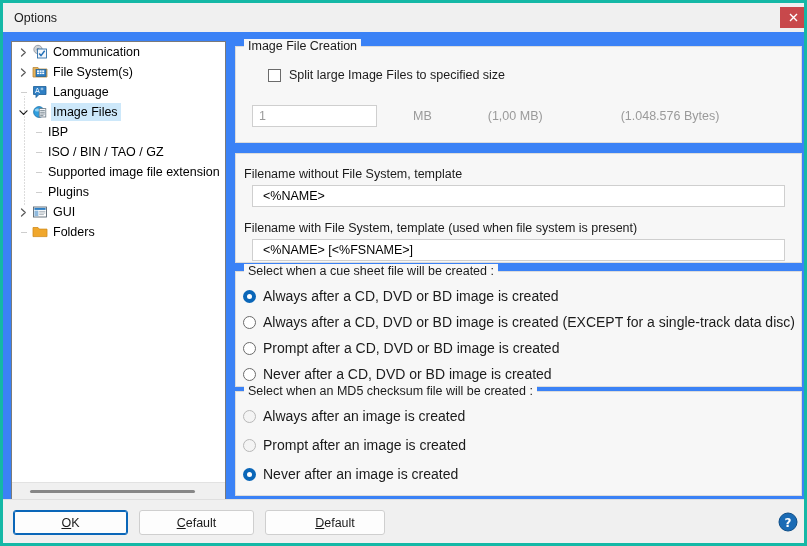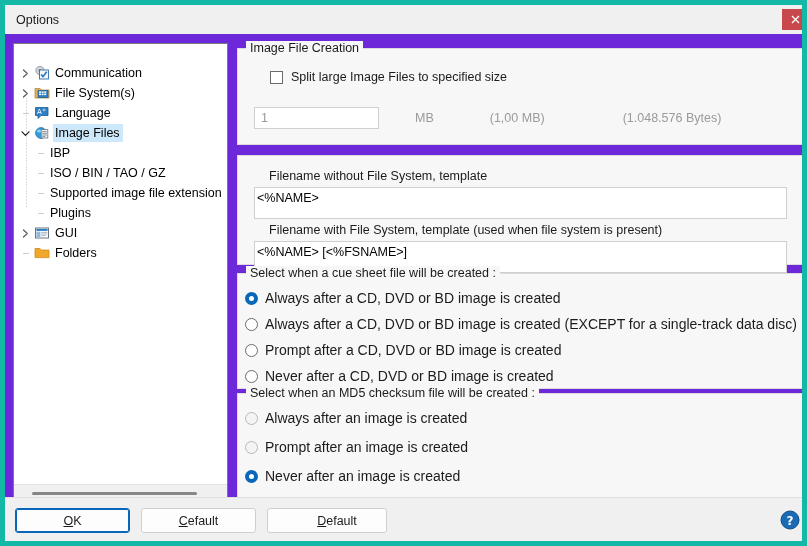--- a/index.html
+++ b/index.html
@@ -9,22 +9,22 @@
     overflow: hidden;
     font-family: "Liberation Sans", sans-serif;
     font-size: 12px;
     color: #000000;
     background: #f0f0f0;
   }
 
   #app {
     position: relative;
     width: 807px; height: 546px;
-    background: #6d28d9;
-    border: 5px solid #14b8a6;
+    background: #3b82f6;
+    border: 3px solid #14b8a6;
     overflow: hidden;
   }
 
   
   .titlebar {
     position: absolute; left: 0; top: 0;
     width: 807px; height: 29px;
     background: #f0f0f0;
     display: flex; align-items: center;
   }
@@ -47,21 +47,21 @@
     position: absolute;
     left: 8px; top: 38px;
     width: 215px; height: 459px;
     background: #ffffff;
     border: 1px solid #7a7a7a;
     overflow: hidden;
   }
   .tree-inner {
     position: absolute; left:0; top:0; right:0; bottom: 17px;
     overflow: hidden;
-    padding-top: 19px;
+    padding-top: 0;
   }
   .tnode {
     position: relative;
     height: 20px;
     display: flex; align-items: center;
     white-space: nowrap;
     cursor: default;
     padding-left: 4px;
   }
   .expander {
@@ -175,35 +175,35 @@
   }
   .muted { color: #9a9a9a; font-size: 12.5px; white-space: nowrap; }
   .mb-unit { margin-left: 36px; }
   .mb-paren { margin-left: 56px; }
   .mb-bytes { margin-left: 78px; }
 
   
   #gb-filename { left: 0; top: 112px; width: 567px; height: 110px; }
   .fn-label {
     position: absolute;
-    left: 31px;
+    left: 8px;
     font-size: 12.5px;
     color: #1b1b1b;
     white-space: nowrap;
   }
   .fn-input {
     position: absolute;
     left: 16px;
-    width: 533px; height: 32px;
+    width: 533px; height: 22px;
     background: #ffffff;
     border: 1px solid #cfcfcf;
     font-size: 12.5px;
     font-family: "Liberation Sans", sans-serif;
     color: #000;
-    padding: 0 2px;
+    padding: 0 10px;
     line-height: 20px;
   }
   #fn-label-1 { top: 13px; }
   #fn-input-1 { top: 31px; }
   #fn-label-2 { top: 67px; }
   #fn-input-2 { top: 85px; }
 
   
   #gb-cue { left: 0; top: 230px; width: 567px; height: 116px; }
   #gb-md5 { left: 0; top: 350px; width: 567px; height: 105px; }

